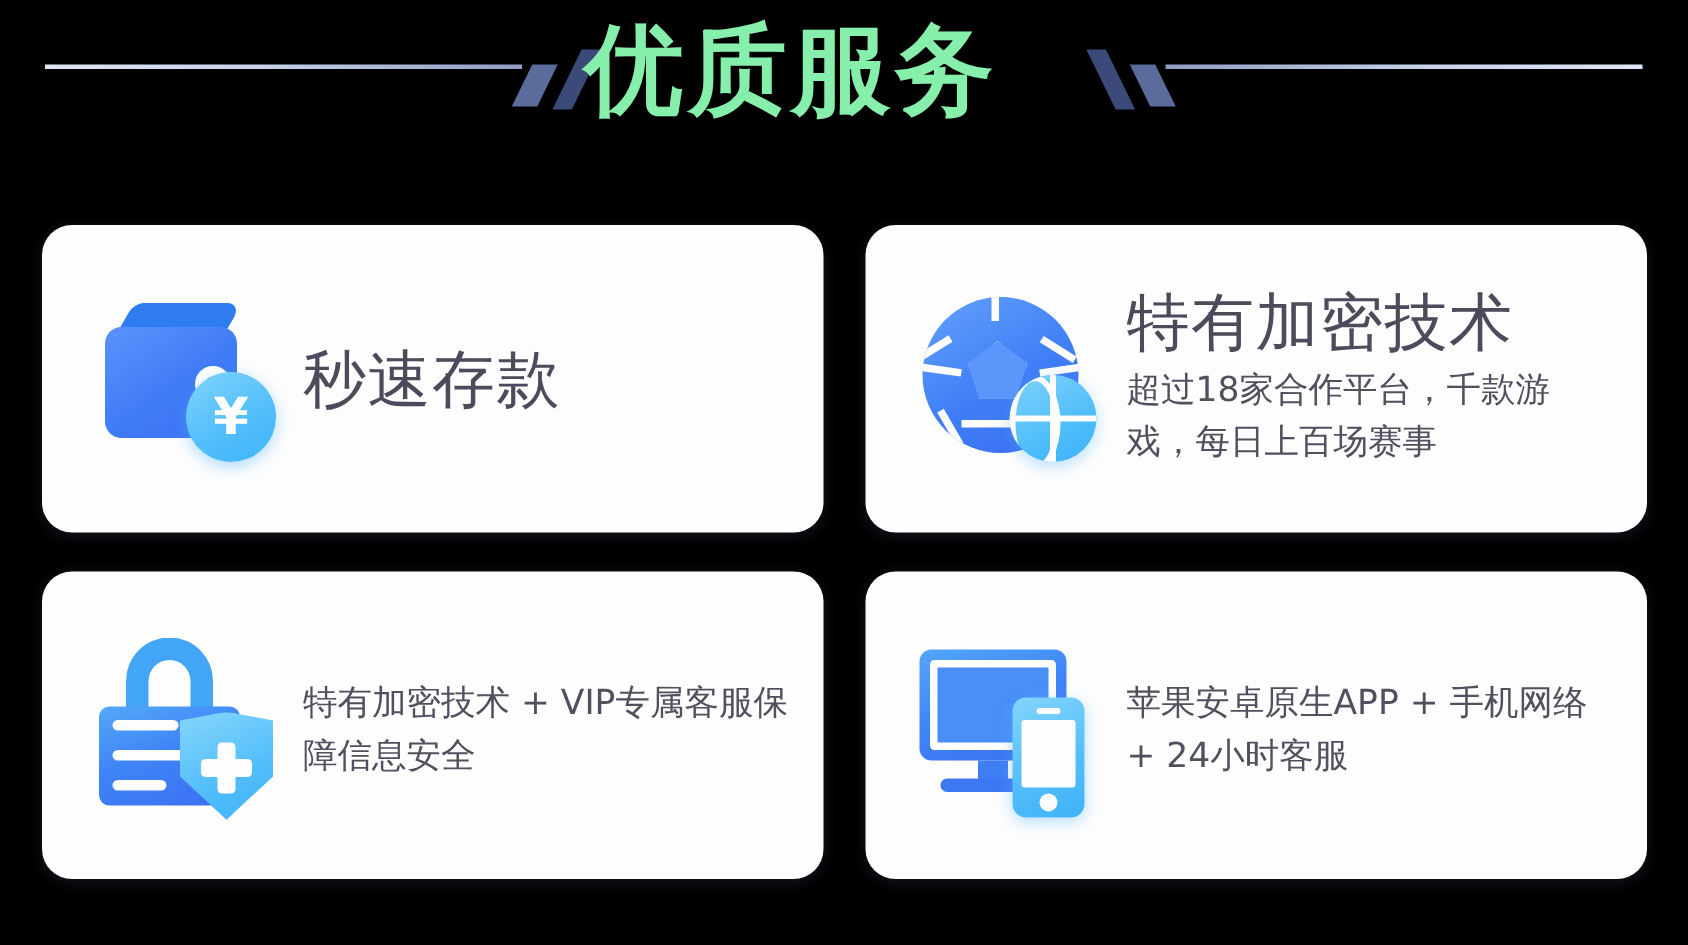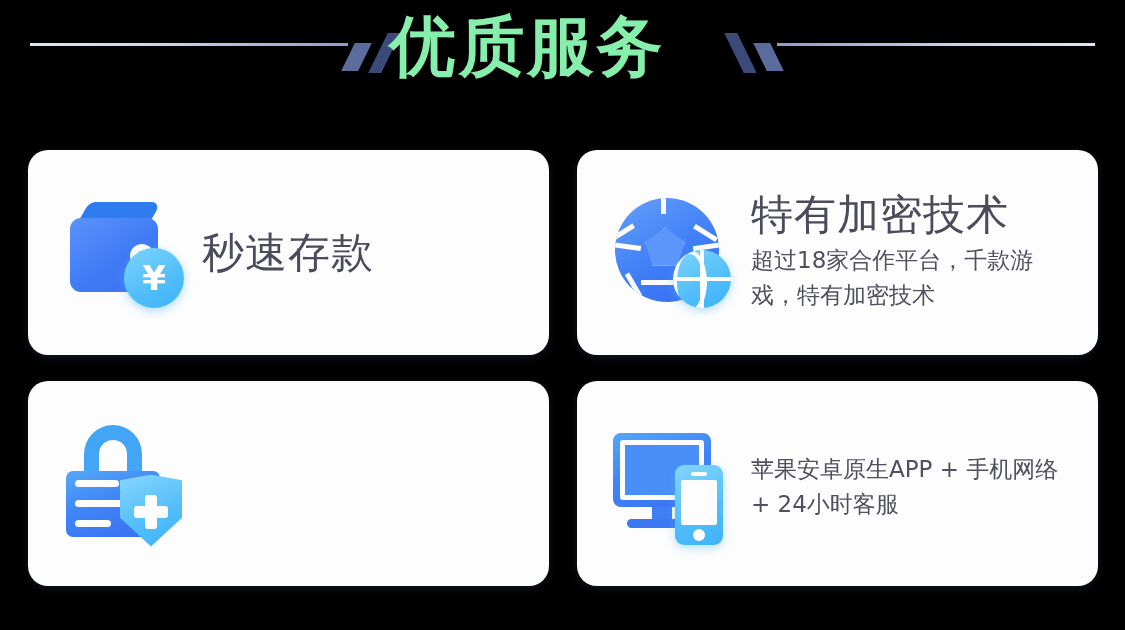--- a/index.html
+++ b/index.html
@@ -392,38 +392,39 @@
       </div>
       <div class="basketball">
         <div class="bb-line bb-v"></div>
         <div class="bb-line bb-h"></div>
         <div class="bb-arc-l"></div>
 
       </div>
     </div>
     <div class="card-text">
       <div class="card-title">特有加密技术</div>
-      <div class="card-desc">超过18家合作平台，千款游戏，特有加密技术</div>
+      <div class="card-desc">超过18家合作平台，千款游戏，每日上百场赛事</div>
     </div>
   </div>
 
   <div class="card">
     <div class="icon-wrap">
       <div class="shackle"></div>
       <div class="lock-body">
         <div class="lock-slot ls1"></div>
         <div class="lock-slot ls2"></div>
         <div class="lock-slot ls3"></div>
       </div>
       <div class="shield">
         <div class="cross-v"></div>
         <div class="cross-h"></div>
       </div>
     </div>
     <div class="card-text">
+      <div class="card-desc">特有加密技术 + VIP专属客服保障信息安全</div>
     </div>
   </div>
 
   <div class="card">
     <div class="icon-wrap">
       <div class="monitor">
         <div class="monitor-screen"></div>
       </div>
       <div class="monitor-neck"></div>
       <div class="monitor-base"></div>

